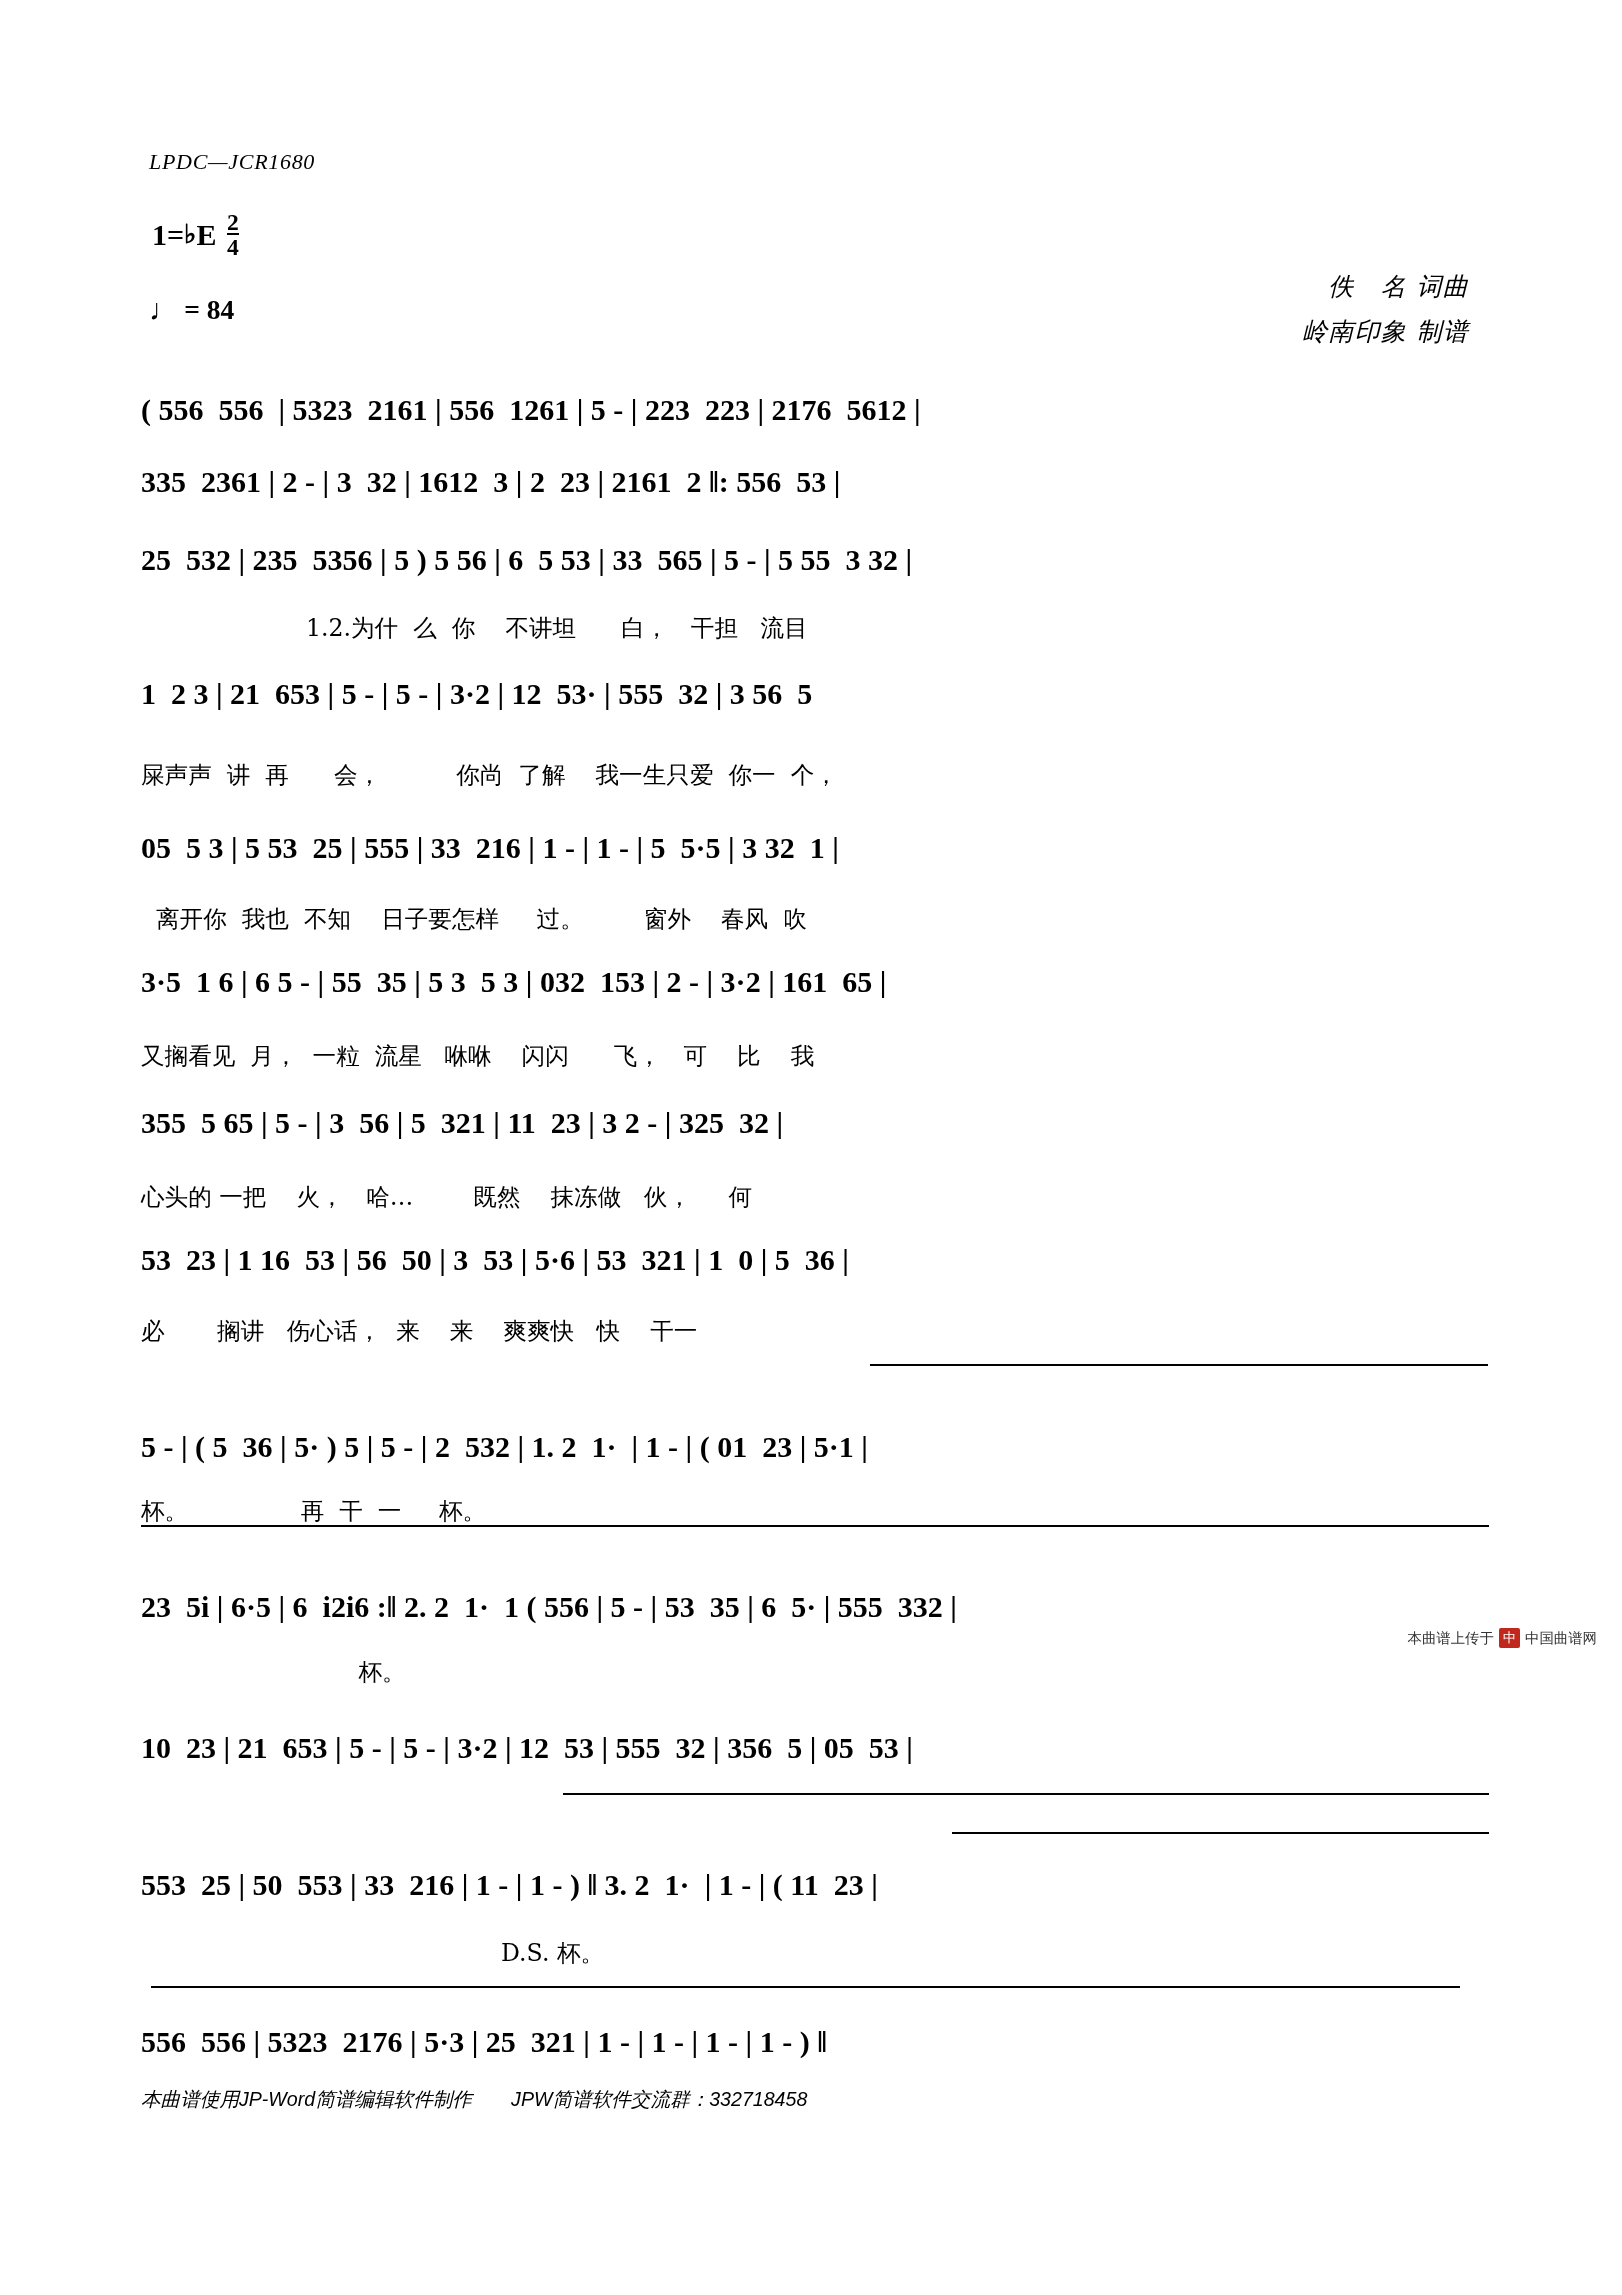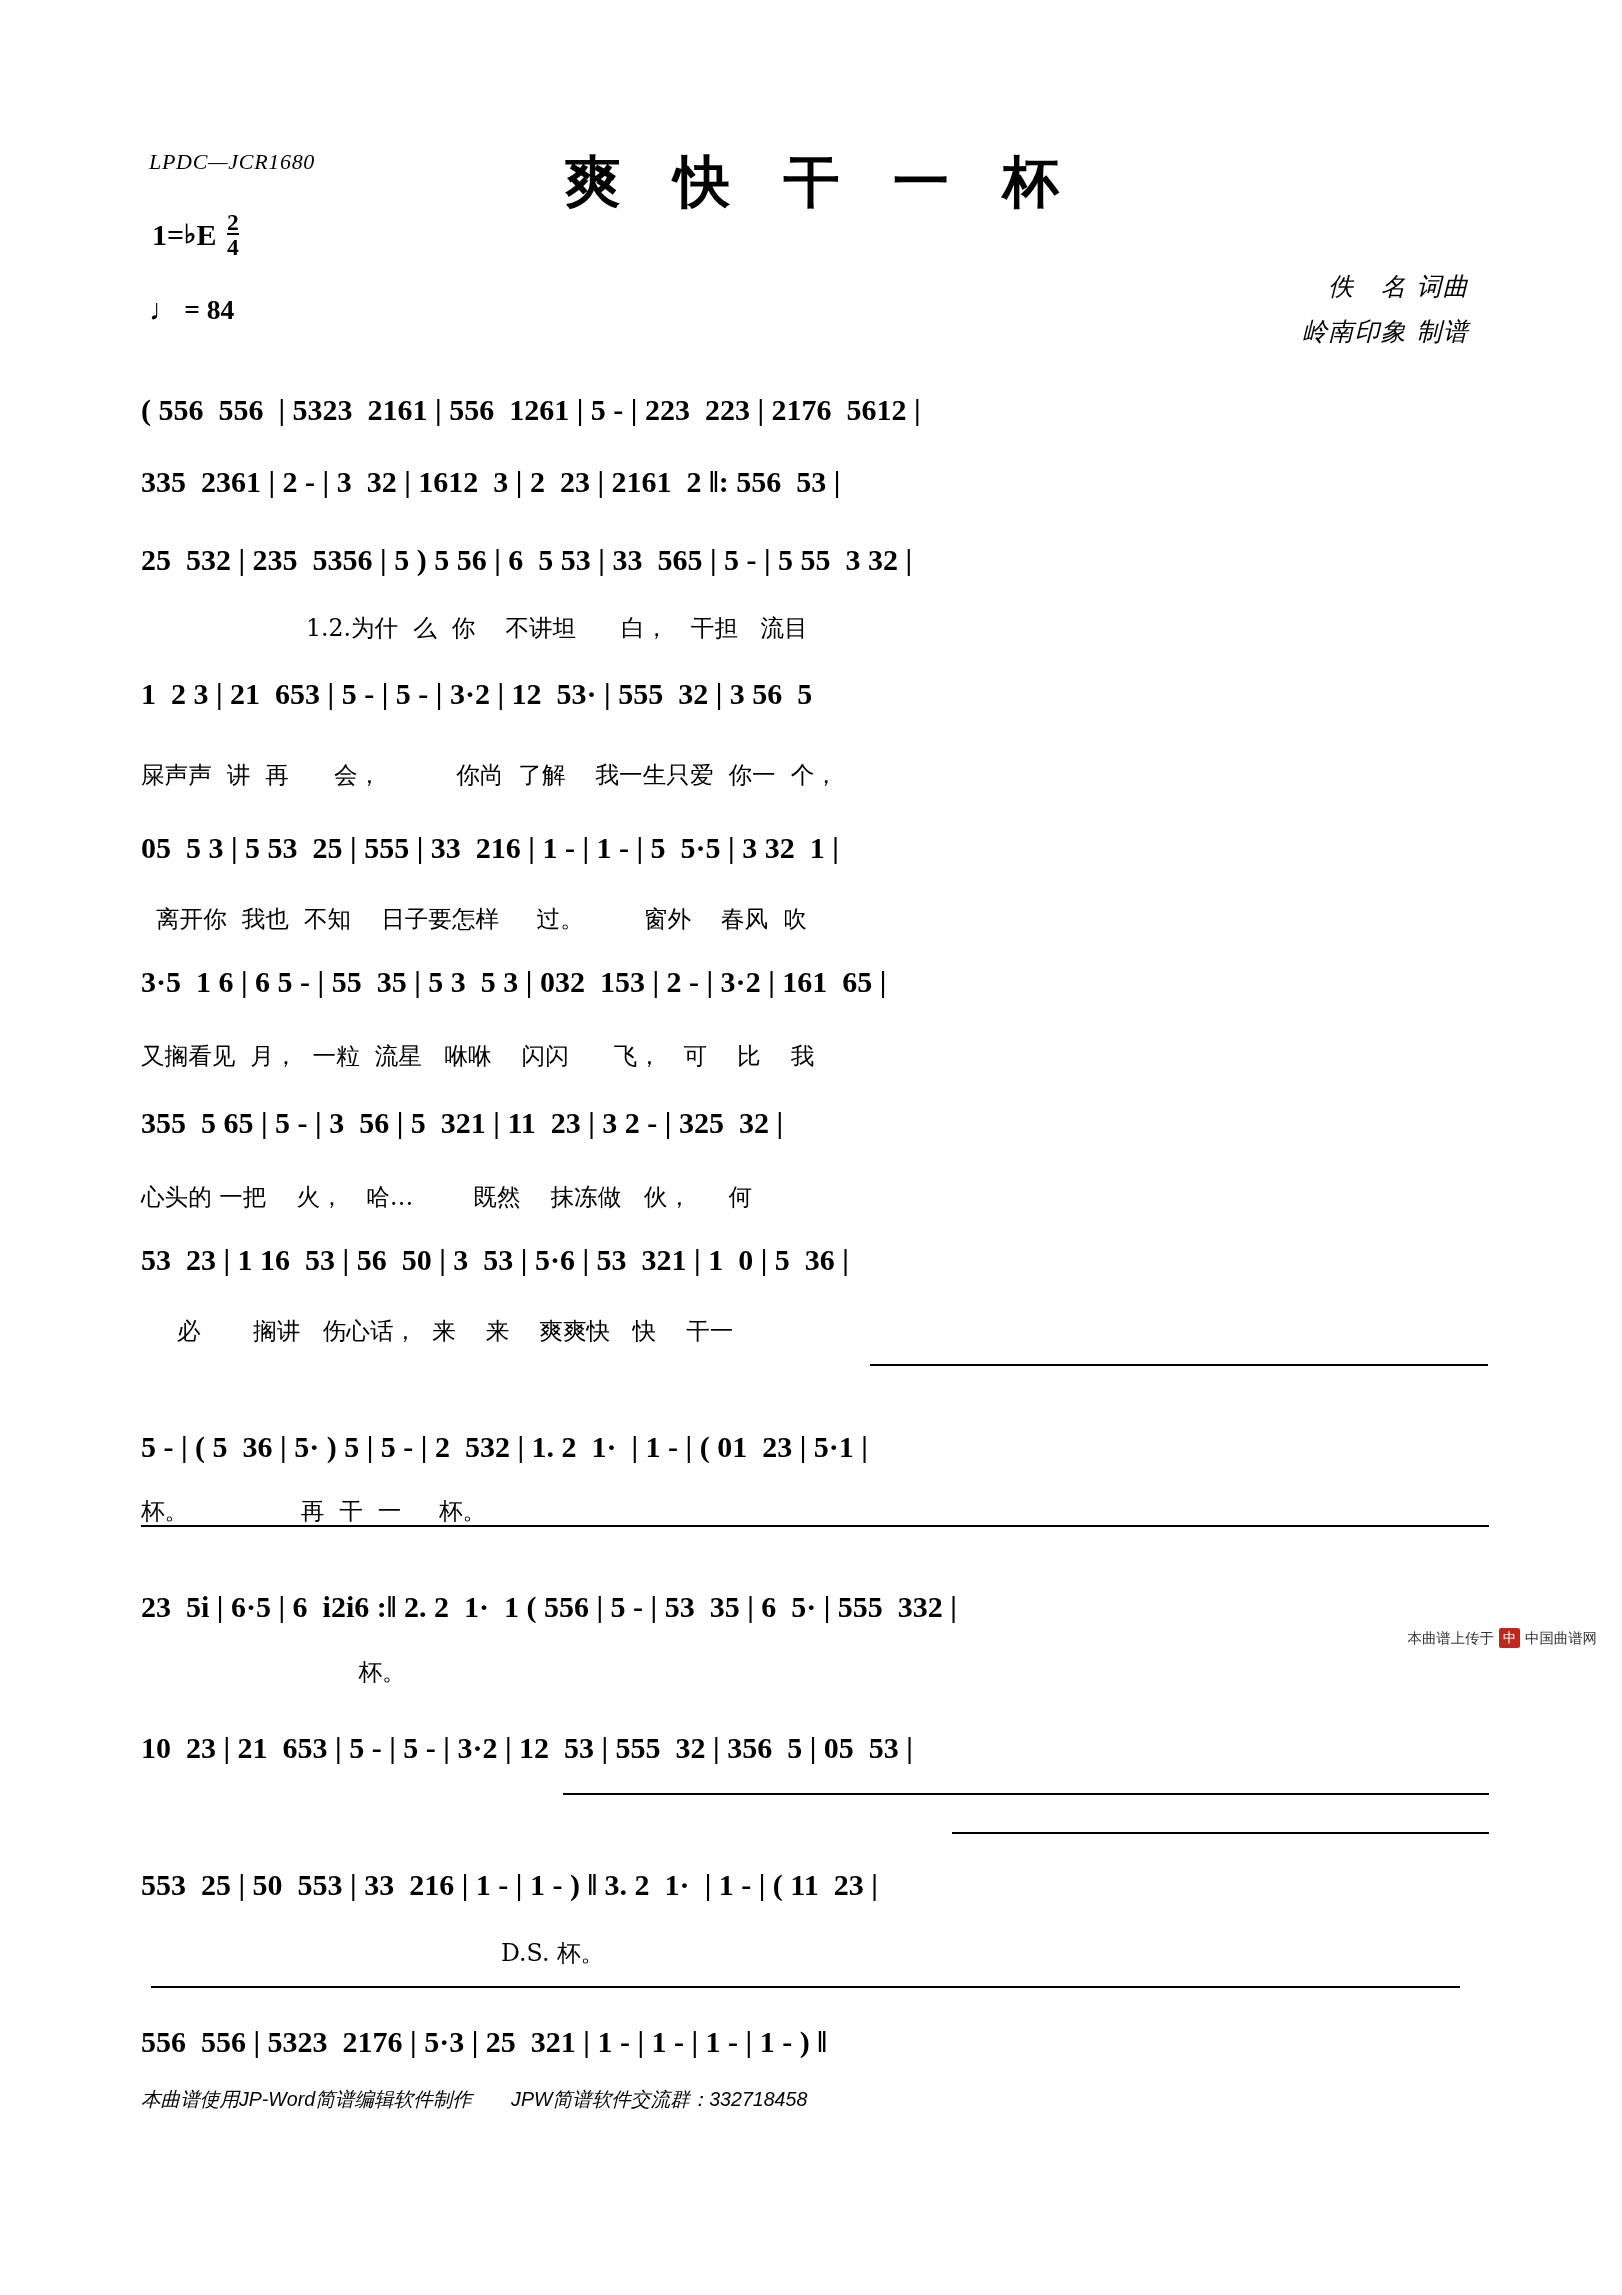--- a/index.html
+++ b/index.html
@@ -154,21 +154,20 @@
     border-top: 2px solid #000;
   }
 </style>
 </head>
 <body>
 
 <div class="sheet">
 
   <div class="catalog">LPDC—JCR1680</div>
 
-  <div class="title">爽 快 干 一 杯</div>
 
 
   <div class="credit line1">佚　名 词曲</div>
   <div class="credit line2">岭南印象 制谱</div>
 
   <div class="keysig">
     <span>1=</span>
     <span class="flat">♭</span>
     <span>E</span>
     <span class="meter">
@@ -189,21 +188,21 @@
       <div class="row lyric" style="top: 612px;">                      1.2.为什  么  你    不讲坦      白，   干担   流目</div>
       <div class="row music" style="top: 677px;">1  2 3 | 21  653 | 5 - | 5 - | 3·2 | 12  53· | 555  32 | 3 56  5</div>
       <div class="row lyric" style="top: 759px;">屎声声  讲  再      会，          你尚  了解    我一生只爱  你一  个，</div>
       <div class="row music" style="top: 831px;">05  5 3 | 5 53  25 | 555 | 33  216 | 1 - | 1 - | 5  5·5 | 3 32  1 |</div>
       <div class="row lyric" style="top: 903px;">  离开你  我也  不知    日子要怎样     过。        窗外    春风  吹</div>
       <div class="row music" style="top: 965px;">3·5  1 6 | 6 5 - | 55  35 | 5 3  5 3 | 032  153 | 2 - | 3·2 | 161  65 |</div>
       <div class="row lyric" style="top: 1040px;">又搁看见  月，  一粒  流星   咻咻    闪闪      飞，   可    比    我</div>
       <div class="row music" style="top: 1106px;">355  5 65 | 5 - | 3  56 | 5  321 | 11  23 | 3 2 - | 325  32 |</div>
       <div class="row lyric" style="top: 1181px;">心头的 一把    火，   哈…        既然    抹冻做   伙，     何</div>
       <div class="row music" style="top: 1243px;">53  23 | 1 16  53 | 56  50 | 3  53 | 5·6 | 53  321 | 1  0 | 5  36 |</div>
-      <div class="row lyric" style="top: 1315px; margin-left: 36px;">必       搁讲   伤心话，  来    来    爽爽快   快    干一</div>
+      <div class="row lyric" style="top: 1315px;">必       搁讲   伤心话，  来    来    爽爽快   快    干一</div>
       <div class="row music" style="top: 1430px;">5 - | ( 5  36 | 5· ) 5 | 5 - | 2  532 | 1. 2  1·  | 1 - | ( 01  23 | 5·1 |</div>
       <div class="row lyric" style="top: 1495px;">杯。               再  干  一     杯。</div>
       <div class="row music" style="top: 1590px;">23  5i | 6·5 | 6  i2i6 :‖ 2. 2  1·  1 ( 556 | 5 - | 53  35 | 6  5· | 555  332 |</div>
       <div class="row lyric" style="top: 1656px;">                             杯。</div>
       <div class="row music" style="top: 1731px;">10  23 | 21  653 | 5 - | 5 - | 3·2 | 12  53 | 555  32 | 356  5 | 05  53 |</div>
       <div class="row music" style="top: 1868px;">553  25 | 50  553 | 33  216 | 1 - | 1 - ) ‖ 3. 2  1·  | 1 - | ( 11  23 |</div>
       <div class="row lyric" style="top: 1937px;">                                                D.S. 杯。</div>
       <div class="row music" style="top: 2025px;">556  556 | 5323  2176 | 5·3 | 25  321 | 1 - | 1 - | 1 - | 1 - ) ‖</div>
     </div>
 

